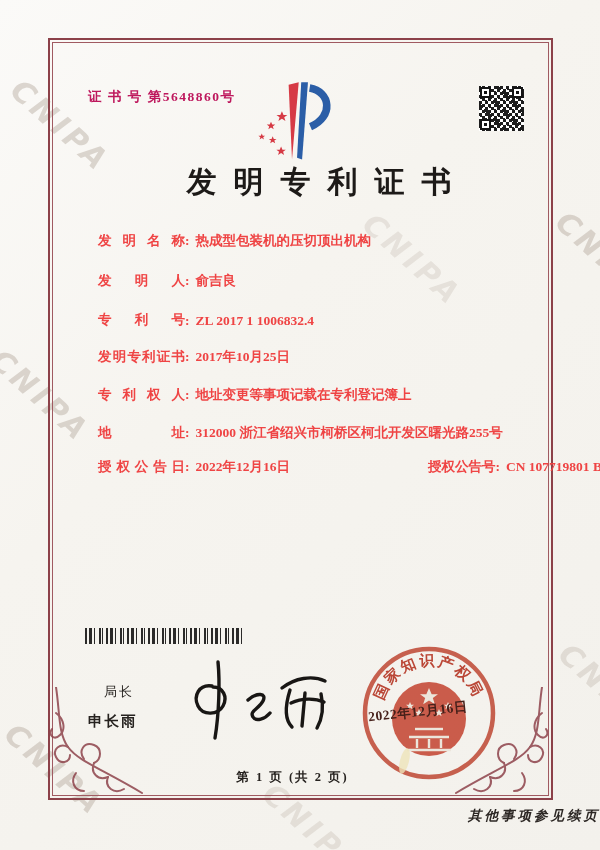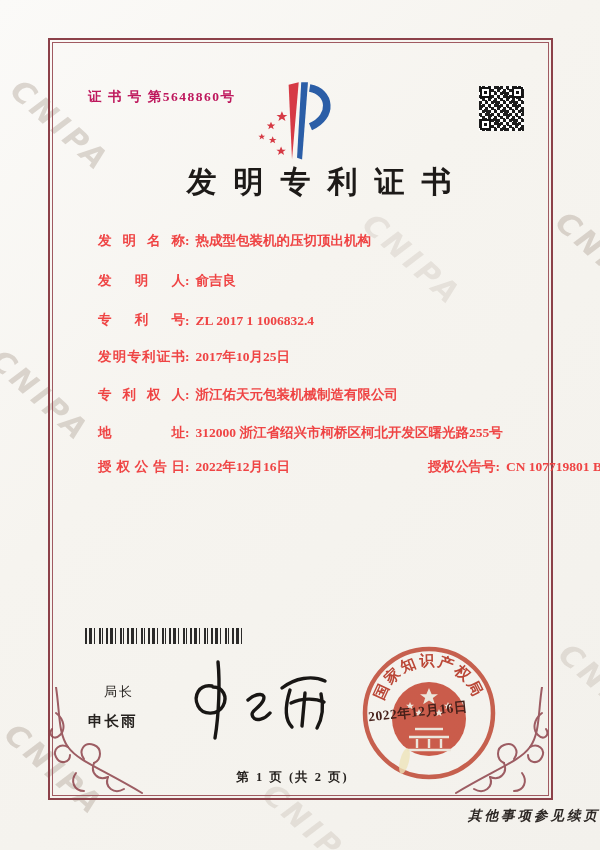--- a/index.html
+++ b/index.html
@@ -124,21 +124,21 @@
 <div class="frow" style="top:272px;">
   <span class="flabel">发明人</span><span class="fcolon">:</span><span class="fvalue">俞吉良</span>
 </div>
 <div class="frow" style="top:311px;">
   <span class="flabel">专利号</span><span class="fcolon">:</span><span class="fvalue">ZL 2017 1 1006832.4</span>
 </div>
 <div class="frow" style="top:348px;">
   <span class="flabel">发明专利证书</span><span class="fcolon">:</span><span class="fvalue">2017年10月25日</span>
 </div>
 <div class="frow" style="top:386px;">
-  <span class="flabel">专利权人</span><span class="fcolon">:</span><span class="fvalue">浙江佑天元包装机械制造有限公司</span>
+  <span class="flabel">专利权人</span><span class="fcolon">:</span><span class="fvalue">地址变更等事项记载在专利登记簿上</span>
 </div>
 <div class="frow" style="top:424px;">
   <span class="flabel">地址</span><span class="fcolon">:</span><span class="fvalue">312000 浙江省绍兴市柯桥区柯北开发区曙光路255号</span>
 </div>
 <div class="frow" style="top:458px;">
   <span class="flabel">授权公告日</span><span class="fcolon">:</span><span class="fvalue">2022年12月16日</span>
   <span class="frow2">
     <span>授权公告号</span><span class="fcolon">:</span><span>CN 107719801 B</span>
   </span>
 </div>

